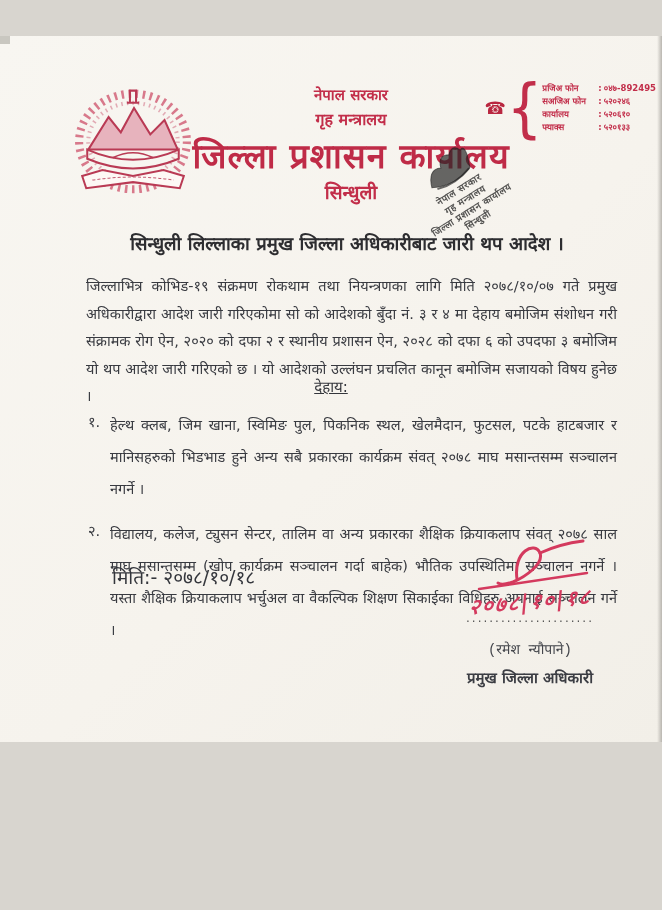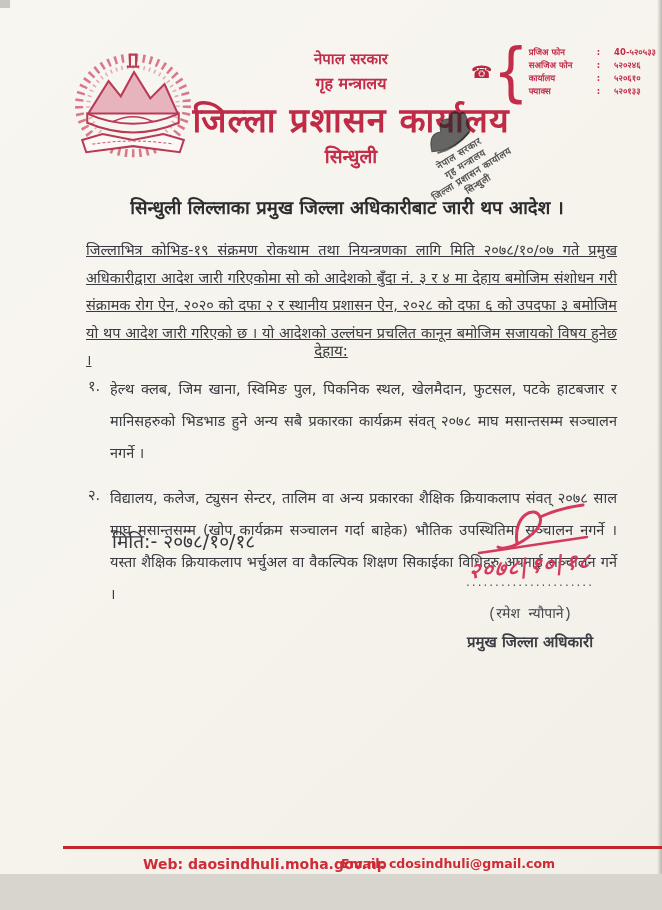--- a/index.html
+++ b/index.html
@@ -1,52 +1,53 @@
 <!DOCTYPE html>
 <html><head>
 <meta charset="utf-8">
 <style>
   html,body{margin:0;padding:0;background:#d8d5cf;}
   .page{
-    position:relative; width:662px; height:874px; overflow:hidden;
+    position:relative; width:662px; height:706px; overflow:hidden;
     background:linear-gradient(135deg,#f8f6f1 0%, #f6f3ed 55%, #f2efe8 100%);
     font-family:"DejaVu Sans","Liberation Sans",sans-serif;
     color:#383a40;
+    margin-top:36px;
   }
   .scan-edge-right{position:absolute;top:0;right:0;width:5px;height:100%;
     background:linear-gradient(to left,#b9b6b0,rgba(185,182,176,0));}
   .scan-corner{position:absolute;top:0;left:0;width:10px;height:8px;background:#9a978f;opacity:.5;}
 
   
   .emblem{position:absolute;left:72px;top:50px;width:122px;height:115px;}
   .gov-block{position:absolute;left:120px;right:80px;top:48px;text-align:center;color:#c22e4a;}
   .gov-line1{font-size:15px;font-weight:bold;}
   .gov-line2{font-size:16px;font-weight:bold;margin-top:4px;}
   .gov-office{font-size:34px;font-weight:bold;margin-top:2px;letter-spacing:1px;color:#bf2b47;}
   .gov-district{font-size:19px;font-weight:bold;margin-top:1px;}
 
   .phone-block{position:absolute;right:6px;top:46px;display:flex;align-items:center;color:#c22e4a;}
   .phone-glyph{font-size:17px;margin-right:1px;color:#b92740;}
   .phone-brace{font-size:56px;font-weight:400;line-height:52px;color:#c22e4a;transform:scaleY(1.15);}
   .phone-rows{font-size:8.5px;line-height:13px;font-weight:bold;white-space:nowrap;}
-  .phone-row{display:flex;gap:12px;}
+  .phone-row{display:flex;}
   .phone-label{width:54px;}
   .phone-sep{margin:0 2px;}
 
   
   .stamp{position:absolute;left:388px;top:108px;width:140px;transform:rotate(-32deg);
     text-align:center;color:rgba(38,38,38,.78);z-index:3;}
   .stamp svg{display:block;margin:0 auto;}
   .stamp-line{font-size:9.5px;line-height:12px;font-weight:bold;letter-spacing:.5px;}
 
   
   .doc-title{position:absolute;left:40px;right:8px;top:194px;text-align:center;
     font-size:18.5px;font-weight:bold;color:#2d2d30;}
   .intro{position:absolute;left:86px;width:531px;top:237px;
-    font-size:14.5px;line-height:27.5px;text-align:justify;text-decoration:underline;}
+    font-size:14.5px;line-height:27.5px;text-align:justify;}
   .list-heading{position:absolute;left:0;right:0;top:340px;text-align:center;
     font-size:15px;text-decoration:underline;color:#34363c;}
   .order-list{position:absolute;left:88px;width:529px;top:373px;}
   .order-item{display:flex;margin-bottom:13px;}
   .item-number{width:22px;flex:none;font-size:14.5px;line-height:27.5px;}
   .item-text{font-size:14.5px;line-height:32px;text-align:justify;}
   .date-line{position:absolute;left:112px;top:528px;font-size:19px;color:#34363c;}
 
   
   .sig-block{position:absolute;left:440px;top:503px;width:180px;text-align:center;z-index:2;}
@@ -88,21 +89,21 @@
     <div class="gov-district">सिन्धुली</div>
   </div>
 
   <div class="phone-block">
     <span class="phone-glyph">☎</span>
     <span class="phone-brace">{</span>
     <div class="phone-rows">
       <div class="phone-row">
         <span class="phone-label">प्रजिअ फोन</span>
         <span class="phone-sep">:</span>
-        <span class="phone-value">40-५२०५३३</span>
+        <span class="phone-value">०४७-892495</span>
       </div>
       <div class="phone-row">
         <span class="phone-label">सअजिअ फोन</span>
         <span class="phone-sep">:</span>
         <span class="phone-value">५२०२४६</span>
       </div>
       <div class="phone-row">
         <span class="phone-label">कार्यालय</span>
         <span class="phone-sep">:</span>
         <span class="phone-value">५२०६१०</span>

